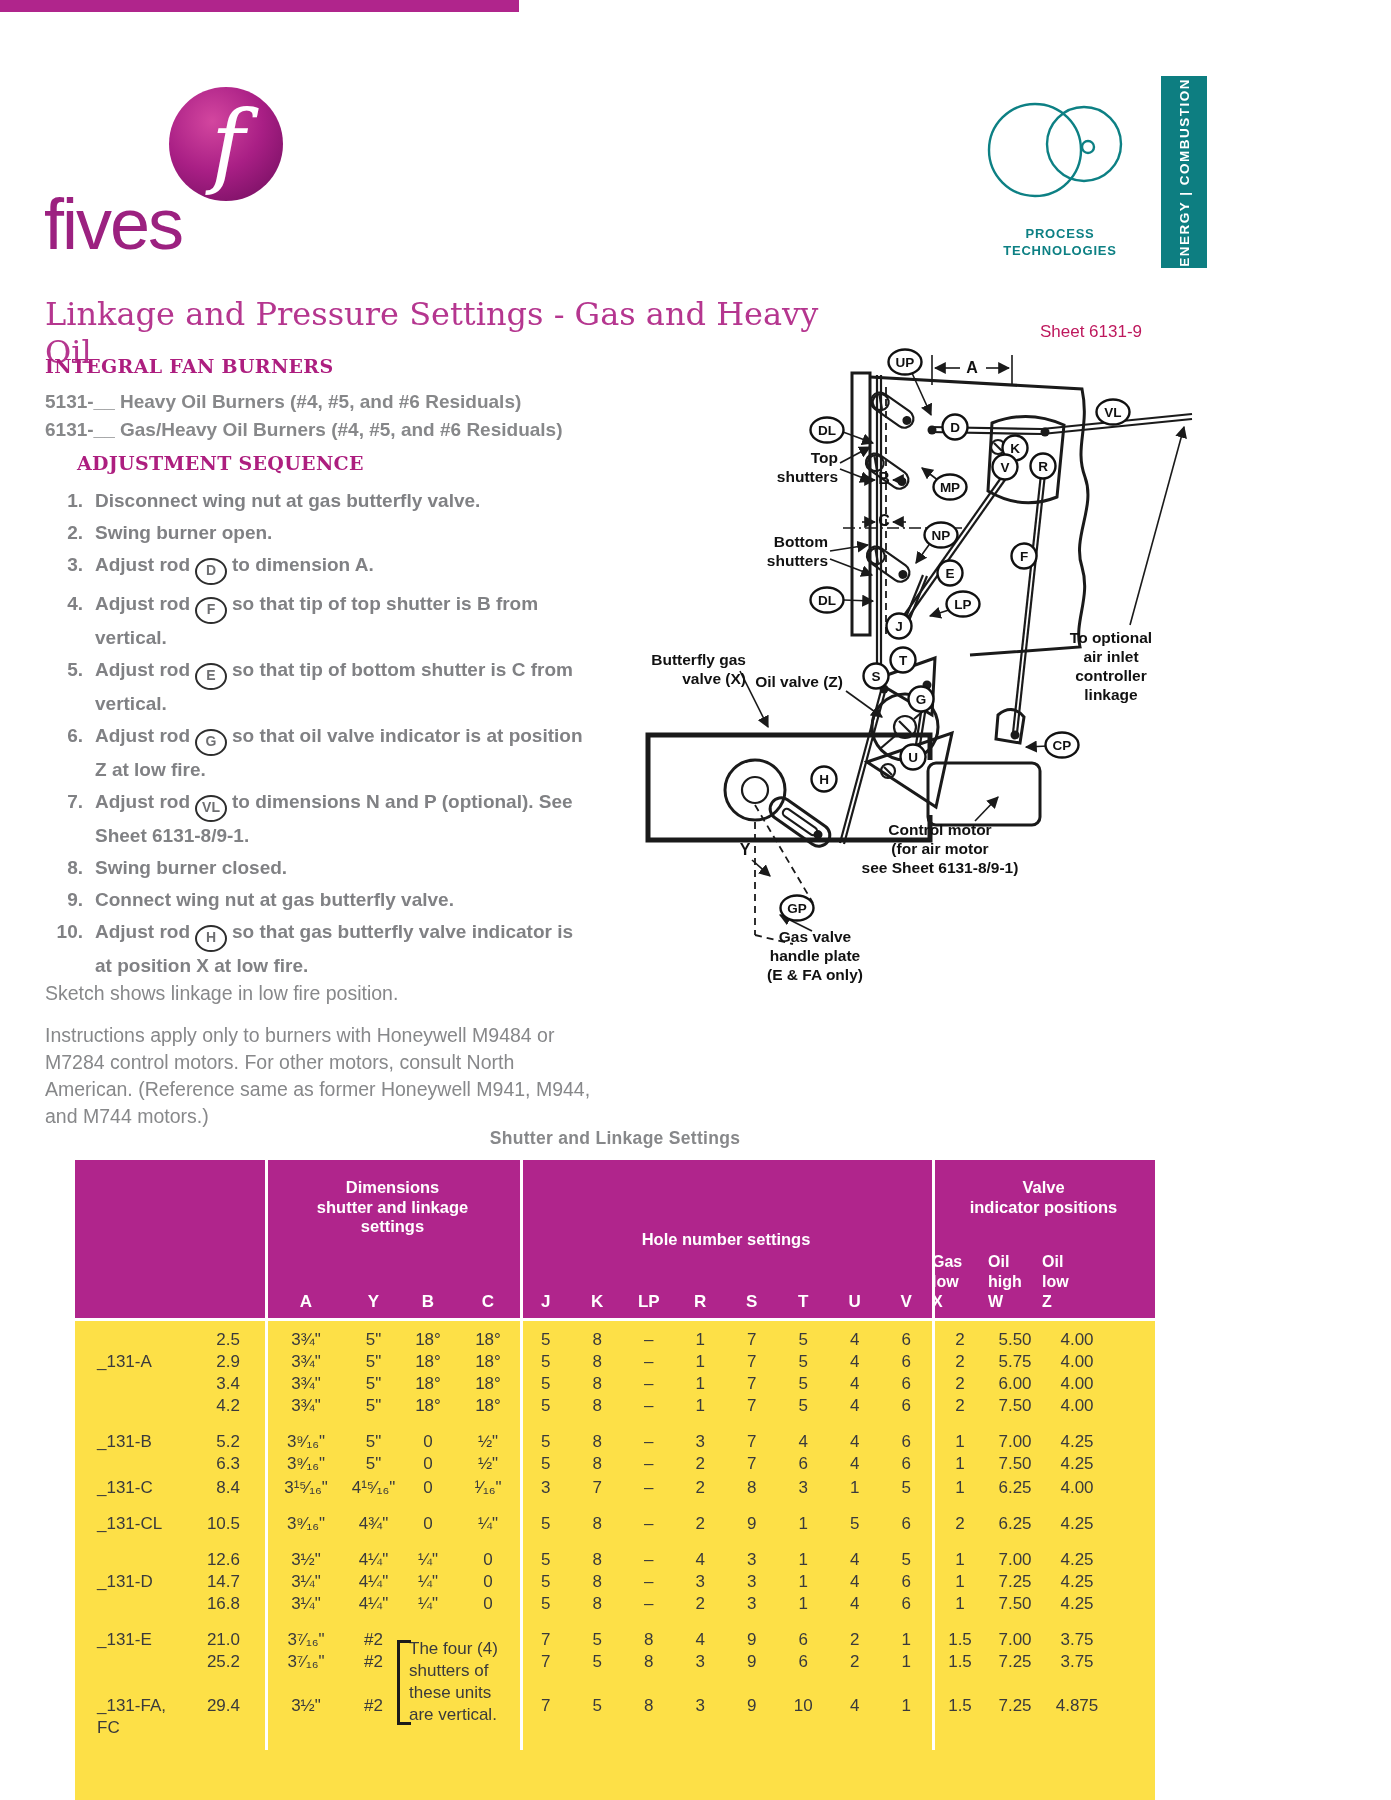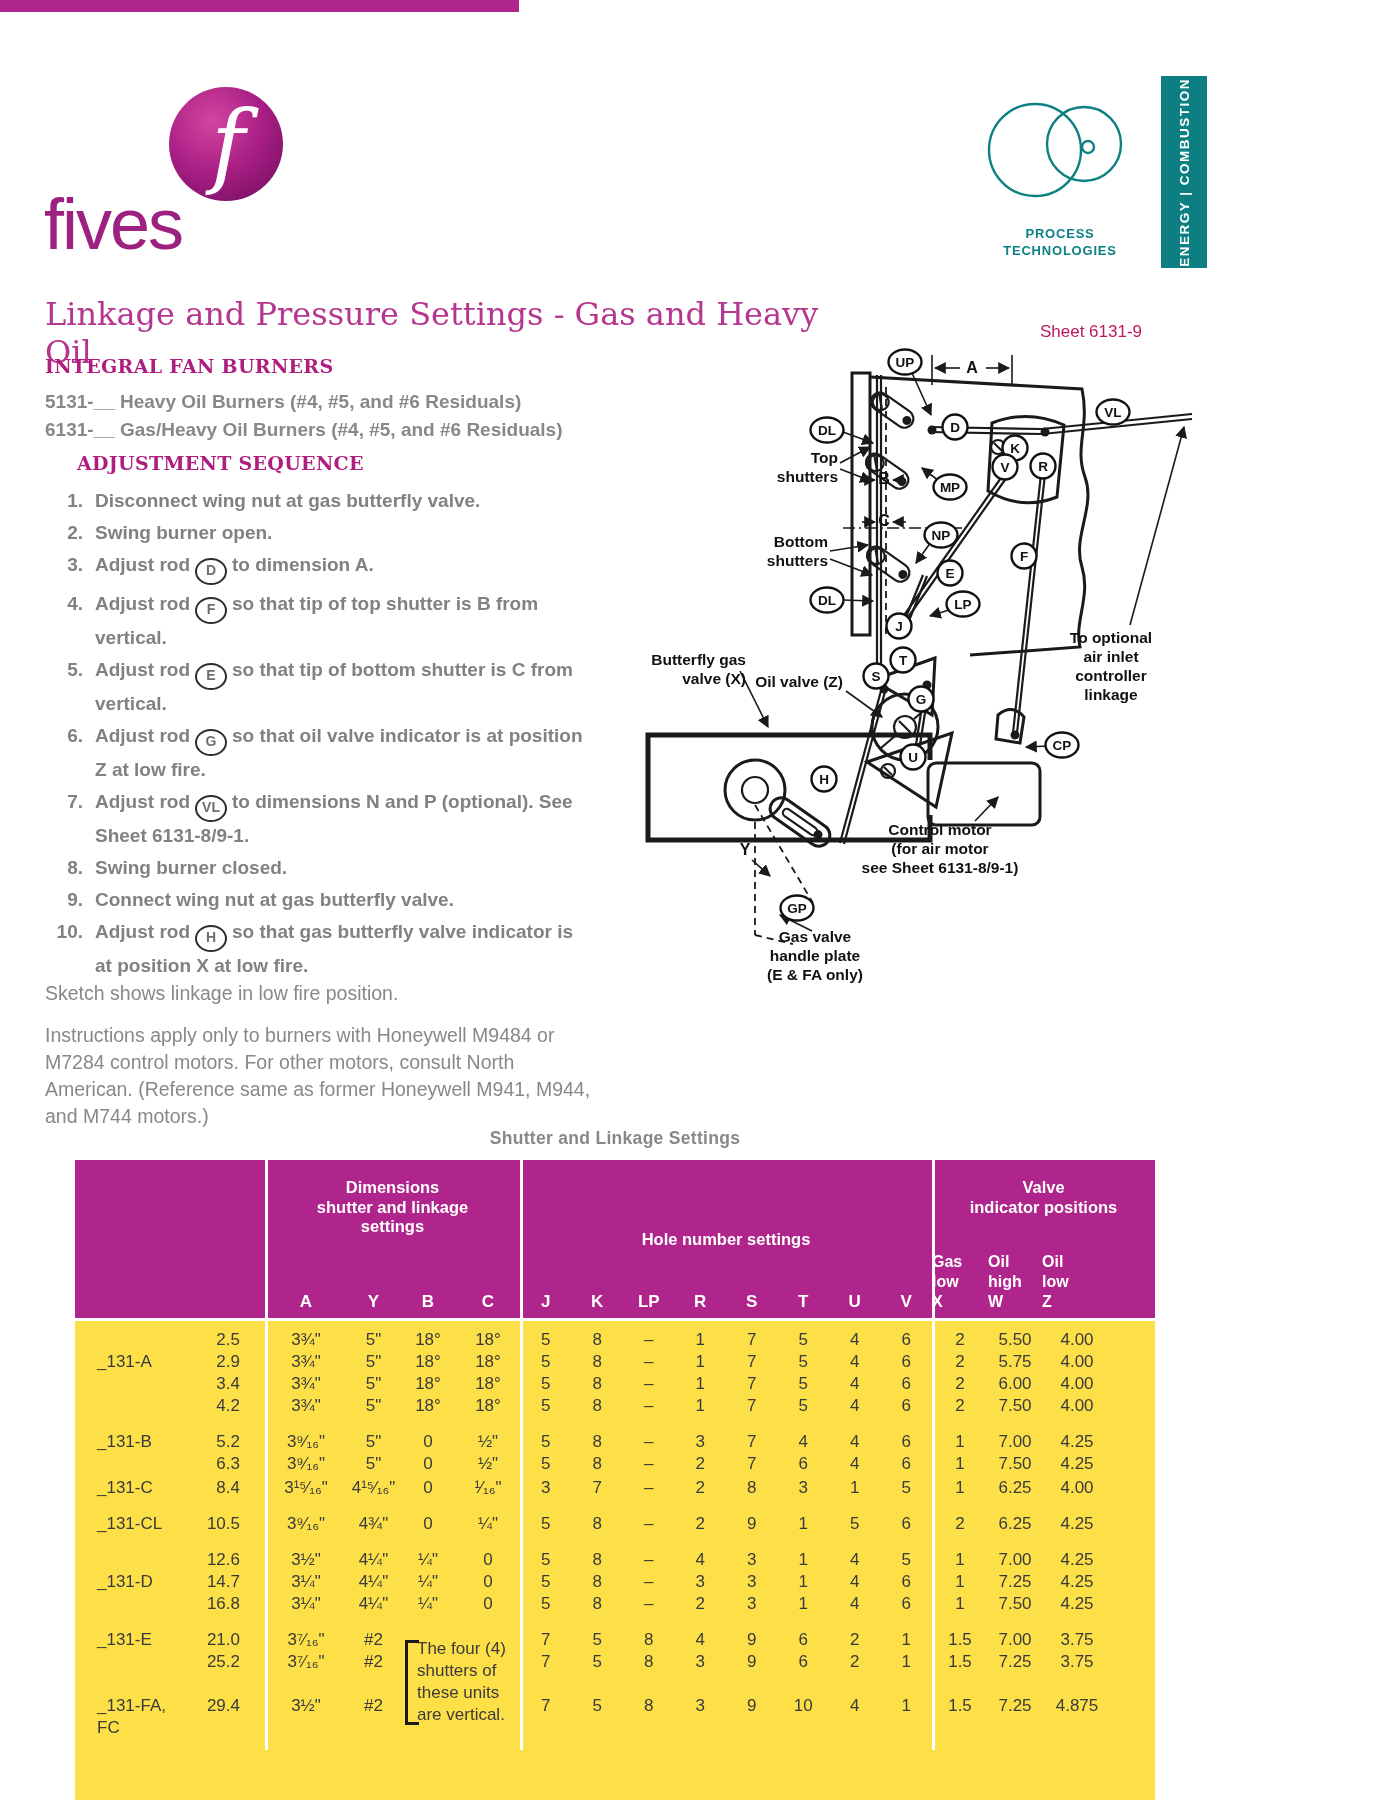--- a/index.html
+++ b/index.html
@@ -54,21 +54,21 @@
   .vsub{position:absolute;bottom:6px;font-weight:bold;font-size:16px;line-height:20px;}
   .vsub span{white-space:pre-line;}
   .trow{display:flex;height:22px;line-height:22px;font-size:17px;color:#3a3a3c;}
   .cell{display:block;}
   .c-des{width:93px;padding-left:22px;flex:0 0 93px;}
   .c-cap{width:50px;text-align:right;flex:0 0 50px;margin-right:25px;}
   .cgrp span{text-align:center;}
   .grid-dims.cgrp{width:255px;flex:0 0 255px;}
   .grid-holes.cgrp{width:412px;flex:0 0 412px;}
   .grid-valve.cgrp{width:180px;flex:0 0 180px;padding-right:43px;}
-  #tnote{position:absolute;left:322px;top:478px;width:150px;font-size:17px;line-height:22px;color:#3a3a3c;padding-left:12px;z-index:6;margin-left:8px;}
+  #tnote{position:absolute;left:322px;top:478px;width:150px;font-size:17px;line-height:22px;color:#3a3a3c;padding-left:12px;z-index:6;}
   #tnote:before{content:"";position:absolute;left:0;top:2px;bottom:2px;width:3px;background:#1a1a1a;}
   #tnote:after{content:"";position:absolute;left:0;top:2px;width:14px;height:3px;background:#1a1a1a;box-shadow:0 82px 0 #1a1a1a;}
 </style>
 </head>
 <body>
 
 <div id="page">
 
   <div class="abs" id="topstrip"></div>
 

